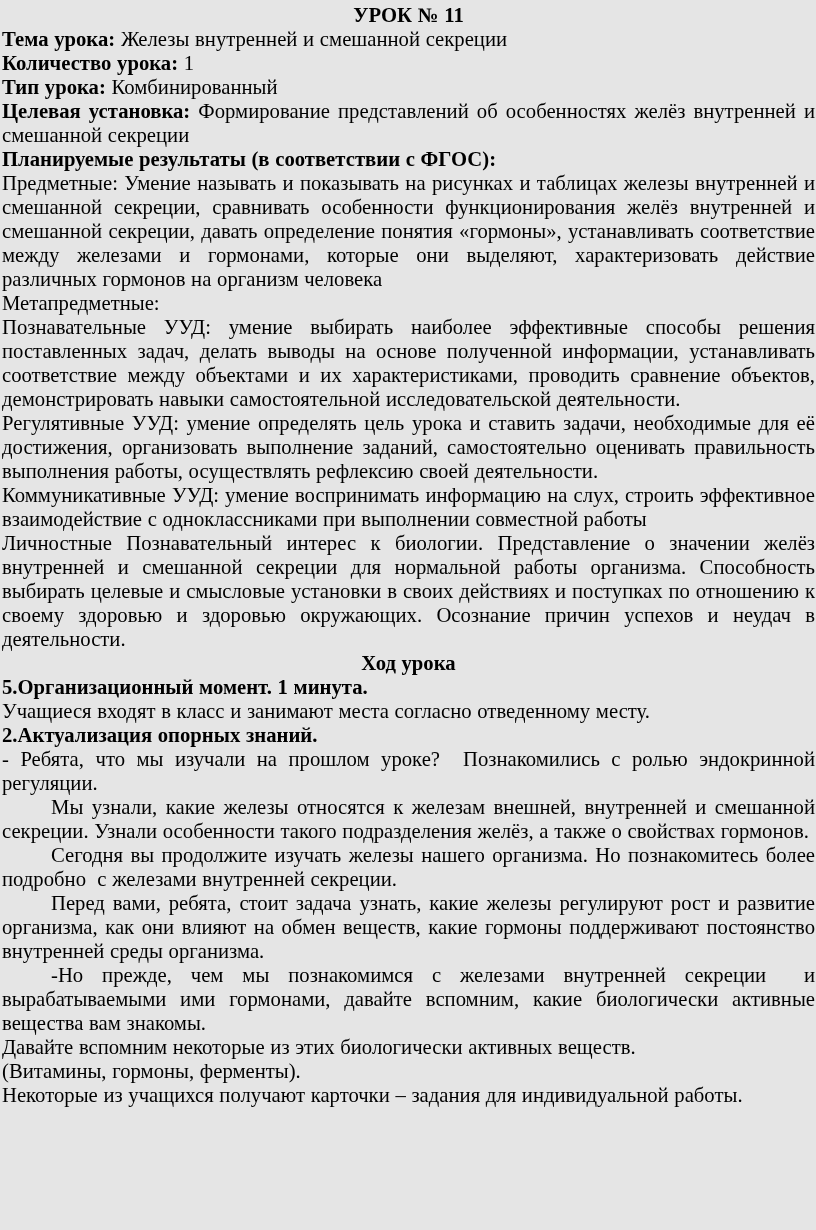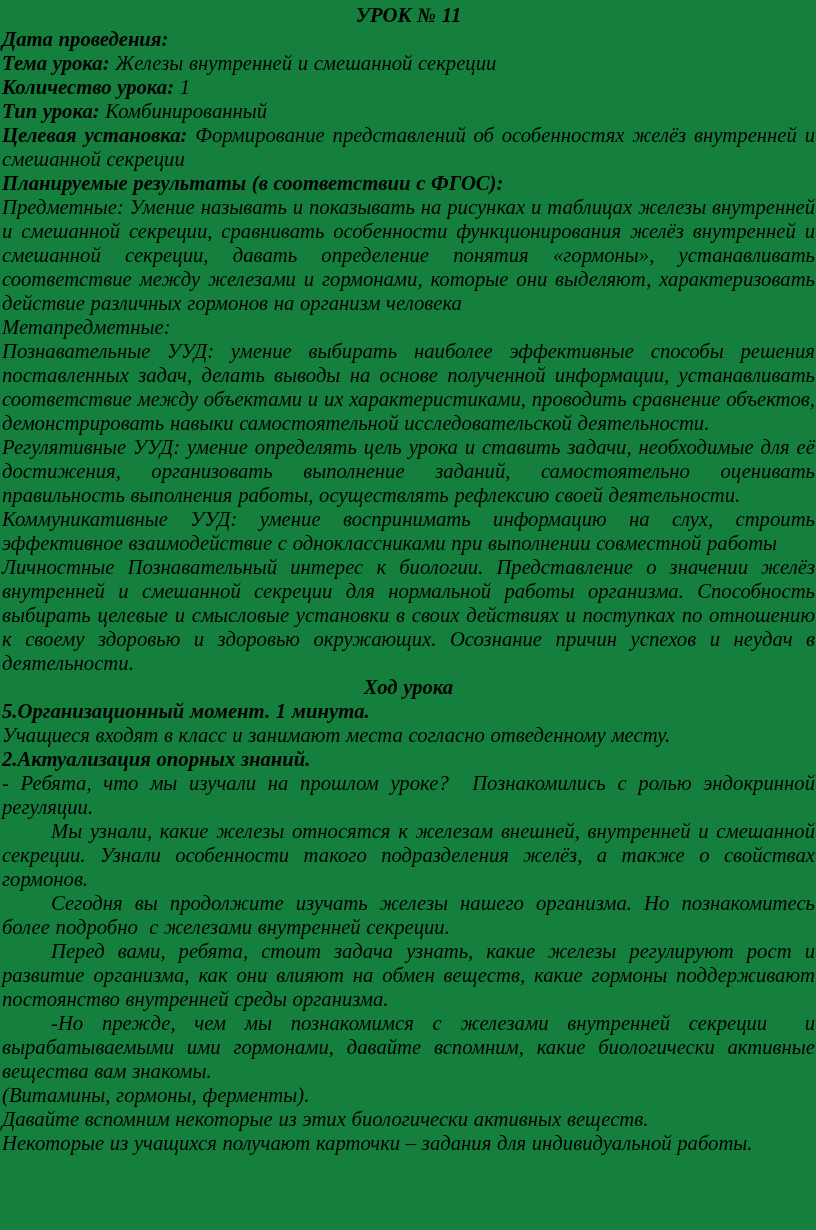--- a/index.html
+++ b/index.html
@@ -7,45 +7,43 @@
     margin: 0;
     padding: 0;
     background: #ffffff;
   }
   .page {
     width: 816px;
     height: 1230px;
     box-sizing: border-box;
     padding: 3px 1px 0 2px;
     overflow: hidden;
-    background: #15803d;
+    background: #e5e5e5;
     color: #000000;
     font-family: "Liberation Serif", "DejaVu Serif", serif;
     font-size: 20.7px;
     line-height: 24px;
     word-spacing: 0.5px;
-    font-style: italic;
   }
   p {
     margin: 0;
     padding: 0;
   }
   .center { text-align: center; }
   .j { text-align: justify; }
   .ind { text-indent: 49px; }
   b { font-weight: bold; }
 </style>
 </head>
 <body>
 
 <div class="page">
 
   <p class="center"><b>УРОК № 11</b></p>
 
-  <p><b>Дата проведения:</b><span></span></p>
 
   <p><b>Тема урока:</b><span> Железы внутренней и смешанной секреции</span></p>
 
   <p><b>Количество урока:</b><span> 1</span></p>
 
   <p><b>Тип урока:</b><span> Комбинированный</span></p>
 
   <p class="j"><b>Целевая установка:</b><span> Формирование представлений об особенностях желёз внутренней и смешанной секреции</span></p>
 
 
@@ -74,20 +72,20 @@
   <p class="j"><span>- Ребята, что мы изучали на прошлом уроке?&nbsp; Познакомились с ролью эндокринной регуляции.</span></p>
 
   <p class="j ind"><span>Мы узнали, какие железы относятся к железам внешней, внутренней и смешанной секреции. Узнали особенности такого подразделения желёз, а также о свойствах гормонов.</span></p>
 
   <p class="j ind"><span>Сегодня вы продолжите изучать железы нашего организма. Но познакомитесь более подробно&nbsp; с железами внутренней секреции.</span></p>
 
   <p class="j ind"><span>Перед вами, ребята, стоит задача узнать, какие железы регулируют рост и развитие организма, как они влияют на обмен веществ, какие гормоны поддерживают постоянство внутренней среды организма.</span></p>
 
   <p class="j ind"><span>-Но прежде, чем мы познакомимся с железами внутренней секреции&nbsp; и вырабатываемыми ими гормонами, давайте вспомним, какие биологически активные вещества вам знакомы.</span></p>
 
+  <p><span>Давайте вспомним некоторые из этих биологически активных веществ.</span></p>
+
   <p><span>(Витамины, гормоны, ферменты).</span></p>
-
-  <p><span>Давайте вспомним некоторые из этих биологически активных веществ.</span></p>
 
   <p><span>Некоторые из учащихся получают карточки – задания для индивидуальной работы.</span></p>
 
 
 </div>
 
 </body></html>

